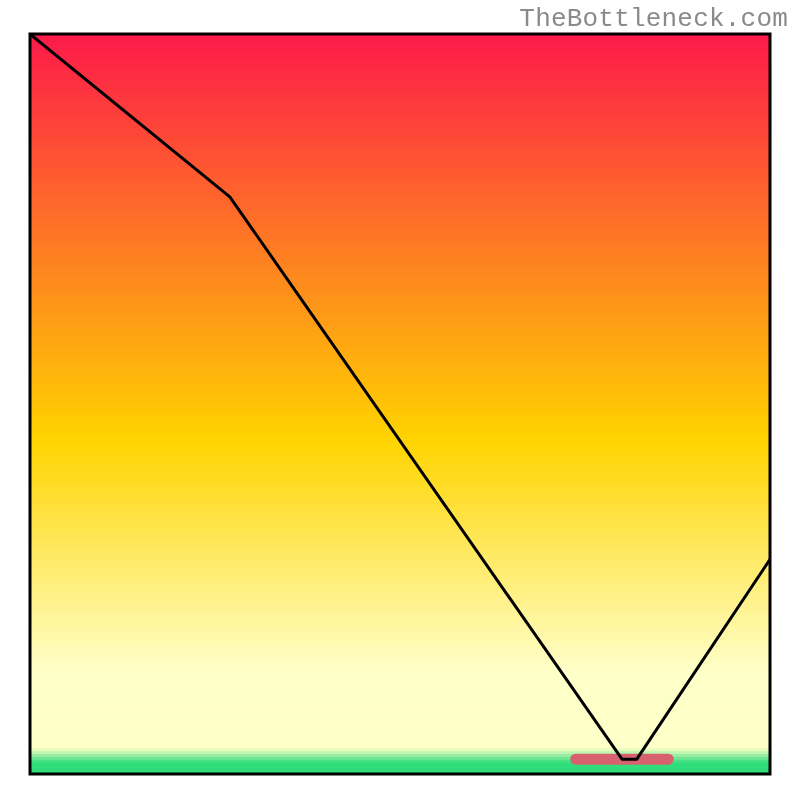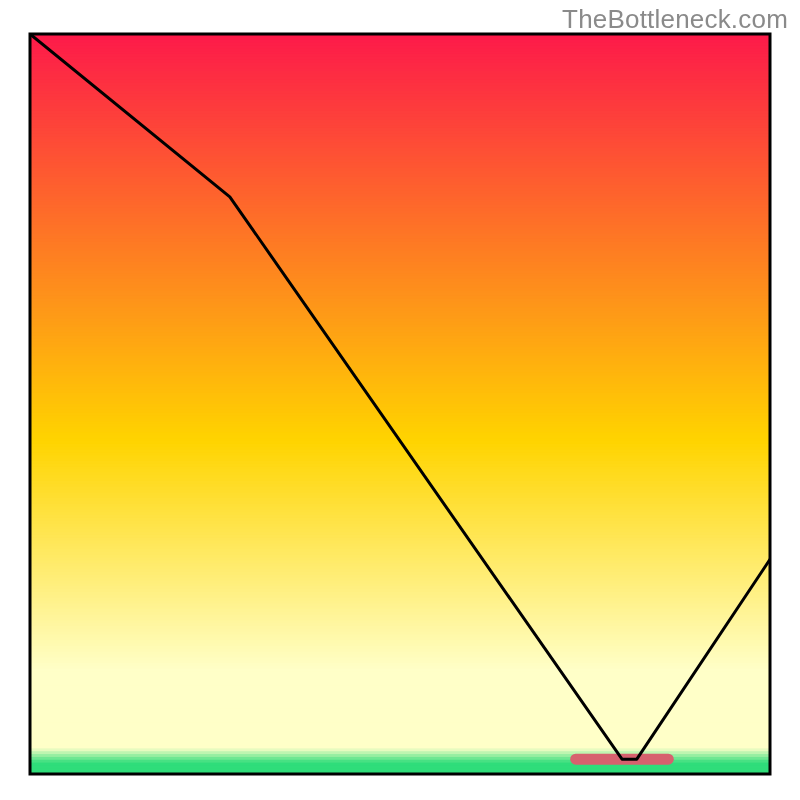--- a/index.html
+++ b/index.html
@@ -12,21 +12,21 @@
   }
   .stage {
     position: relative;
     width: 800px;
     height: 800px;
   }
   .watermark {
     position: absolute;
     top: 4px;
     right: 12px;
-    font-family: Liberation Sans, sans-serif;
+    font-family: Liberation Mono, monospace;
     font-size: 26px;
     color: #8a8a8a;
     letter-spacing: 0.2px;
   }
   svg {
     position: absolute;
     top: 0;
     left: 0;
   }
 </style>

